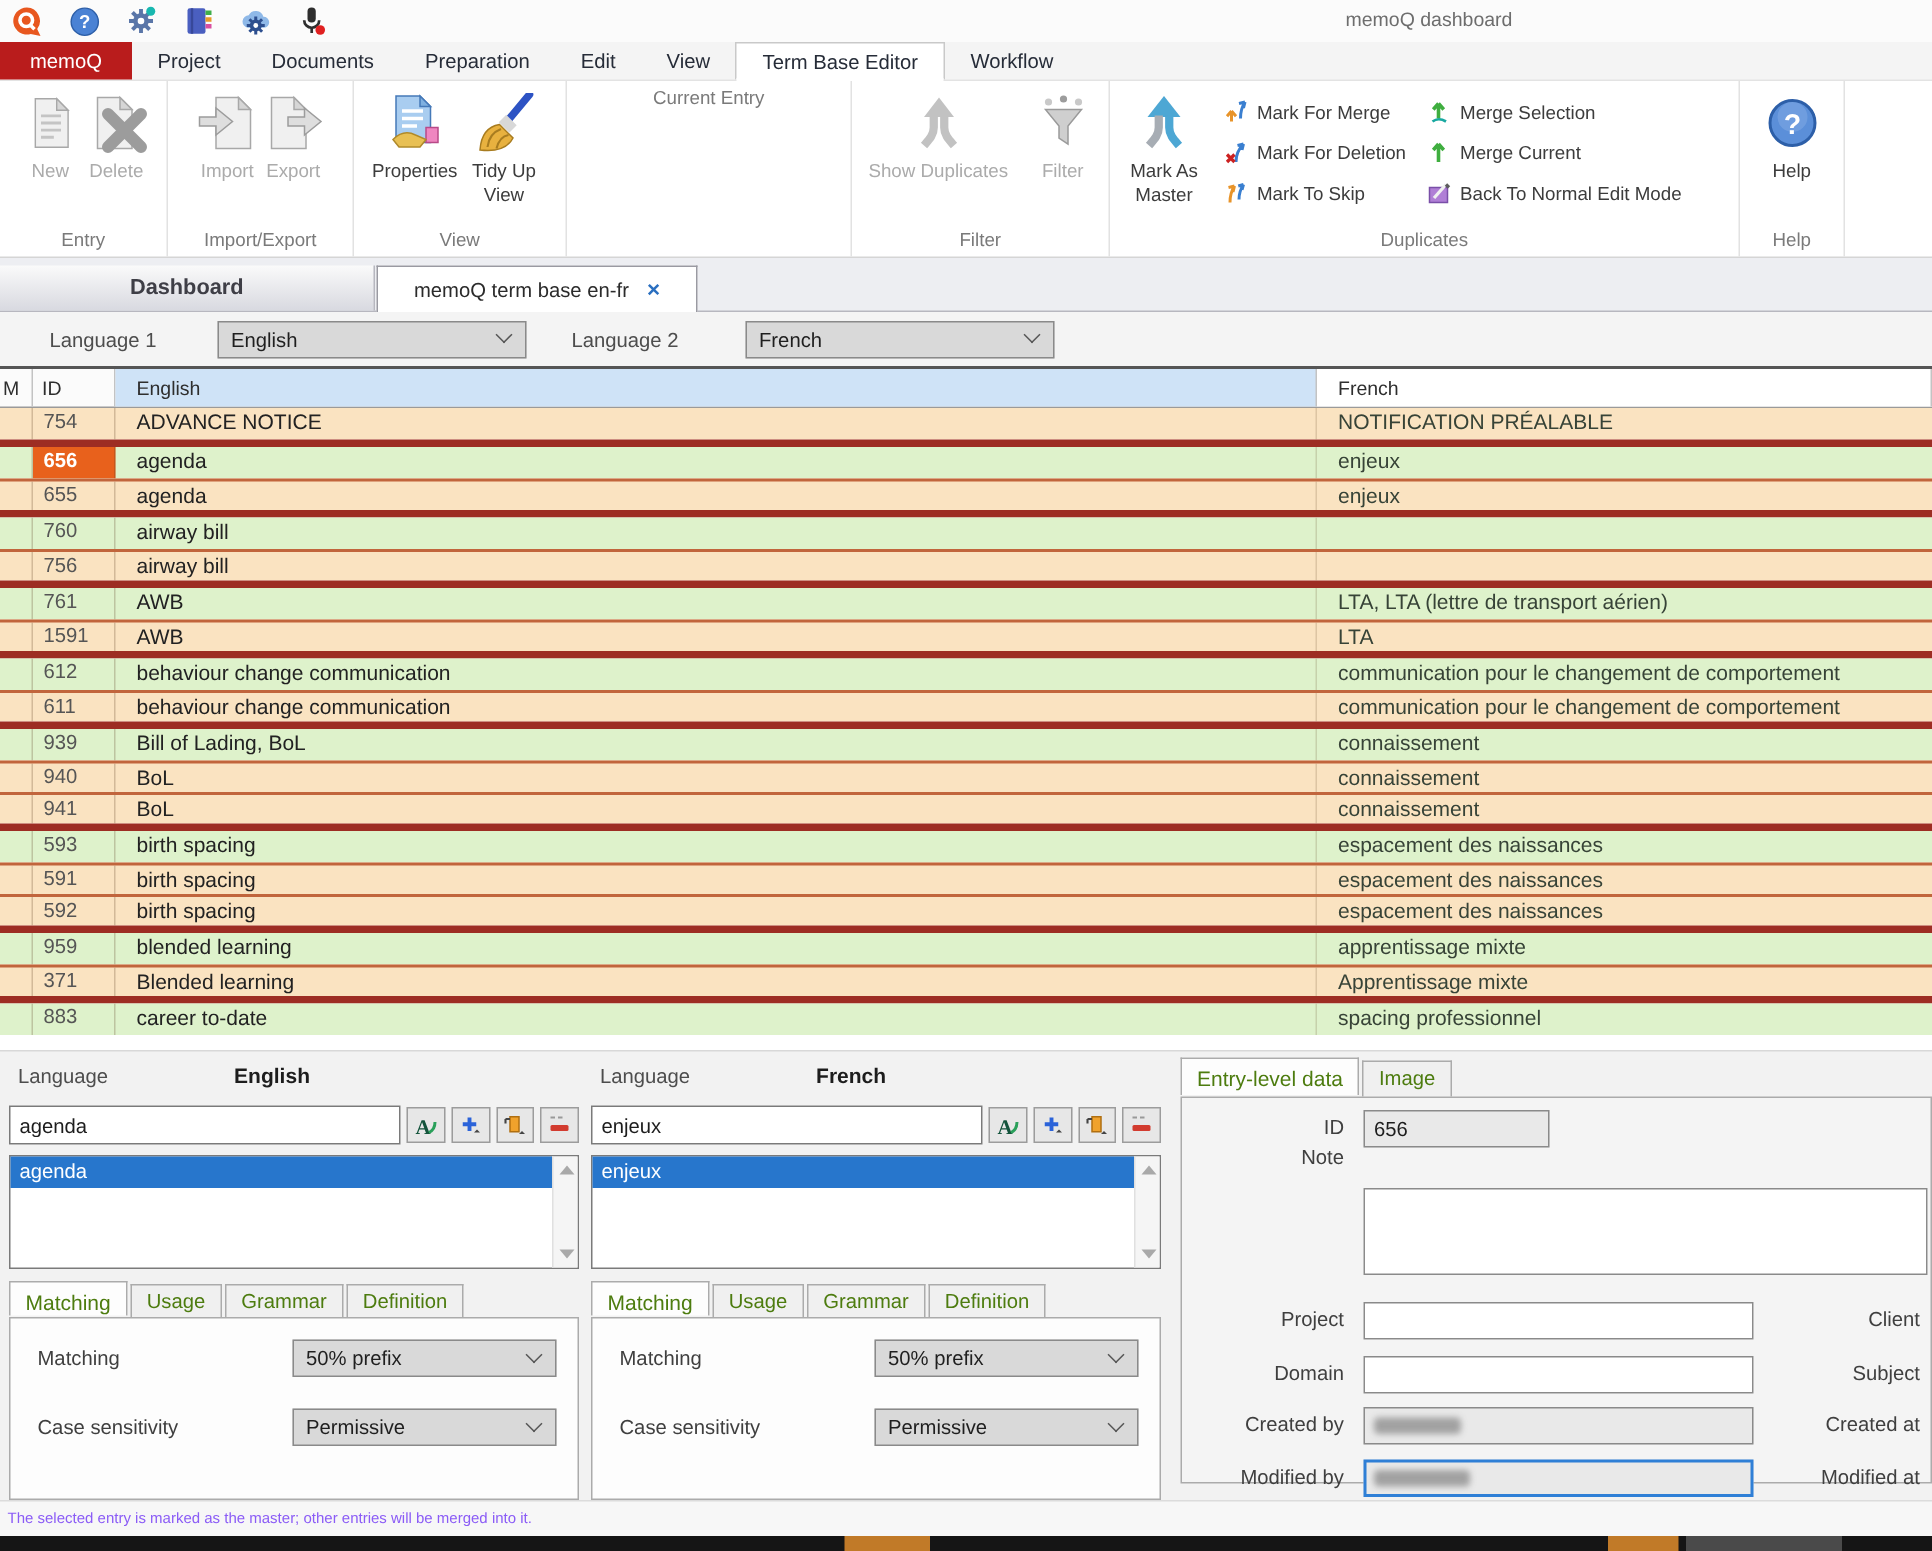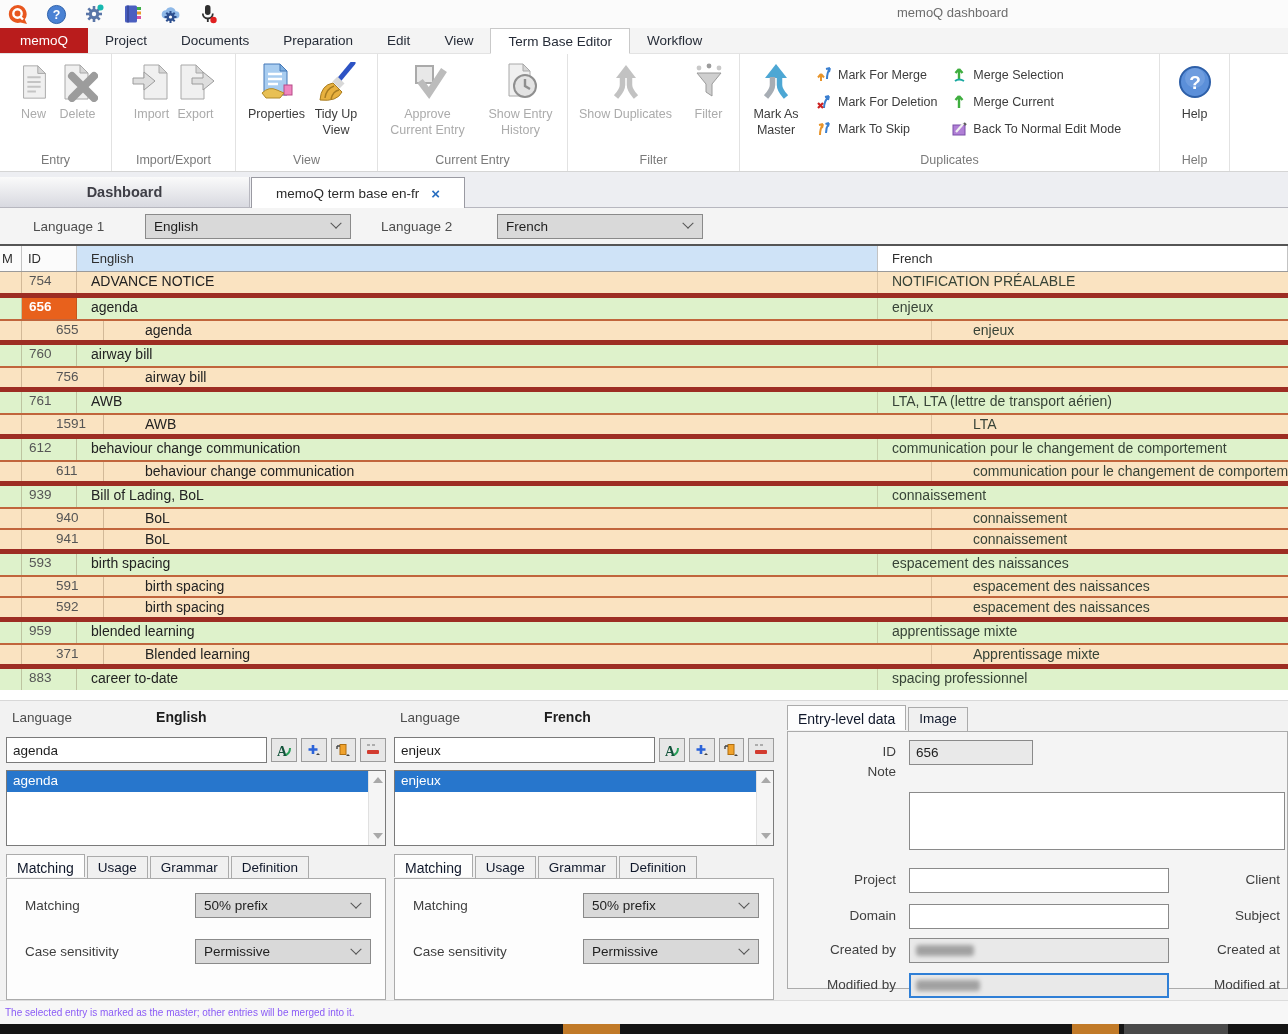--- a/index.html
+++ b/index.html
@@ -71,21 +71,21 @@
   .th-en { width:801px; background:#cfe3f7; padding-left:14px; }
   .th-fr { flex:1; background:#fff; padding-left:14px; }
   .trow { display:flex; height:21px; overflow:hidden; }
   .shade-green { background:#def2cb; }
   .shade-peach { background:#fae3c1; }
   .c-m { width:22px; border-right:1px solid rgba(90,60,30,.25); }
   .c-id { width:55px; padding:1px 7px; color:#555; font-size:13.5px; border-right:1px solid rgba(90,60,30,.25); }
   .c-en { width:801px; padding:1px 14px; font-size:14px; color:#222; border-right:1px solid rgba(90,60,30,.18);
           white-space:nowrap; overflow:hidden; }
   .c-fr { flex:1; padding:1px 14px; font-size:14px; color:#374337; white-space:nowrap; overflow:hidden; }
-  .trow + .trow { border-top:2px solid #c1653c;gap:27px; }
+  .trow + .trow { border-top:2px solid #c1653c; }
   .group-sep { height:5px; background:#9d2d23; }
   .group-sep + .trow { border-top:none; }
   .trow.selected .c-id { background:#e8611c; color:#fff; font-weight:bold; }
 
   
   .bottom { position:absolute; top:700px; left:0; right:0; height:300px; background:#f2f2f2;
             border-top:1px solid #d8d8d8; }
   .editor { position:absolute; top:4px; width:380px; height:290px; }
   .ed-en { left:6px; } .ed-fr { left:394px; }
   .ed-langrow { height:24px; display:flex; align-items:center; }
@@ -99,21 +99,21 @@
   .ed-listbox { margin-top:7px; height:76px; background:#fff; border:1px solid #7a7a7a; position:relative; }
   .ed-listitem { height:21px; background:#2776cc; color:#fff; font-size:13.5px; padding:2px 6px;
                  margin-right:17px; }
   .ed-scroll { position:absolute; right:0; top:0; bottom:0; width:17px; background:#f5f5f5;
                border-left:1px solid #e0e0e0; }
   .tri-up, .tri-dn { position:absolute; left:4px; width:0; height:0; border-left:5px solid transparent;
                      border-right:5px solid transparent; }
   .tri-up { top:6px; border-bottom:6px solid #a9a9a9; }
   .tri-dn { bottom:6px; border-top:6px solid #a9a9a9; }
   .ed-tabs { margin-top:10px; display:flex; height:23px; }
-  .etab { padding:3px 10px; font-size:13.5px; color:#0f172a; background:#f0f0f0; border:1px solid #ababab;
+  .etab { padding:3px 10px; font-size:13.5px; color:#4d7c0f; background:#f0f0f0; border:1px solid #ababab;
           border-bottom:none; margin-right:2px; }
   .etab.active { background:#fdfdfd; font-size:14px; position:relative; z-index:2; top:-2px; padding-top:5px; }
   .ed-tabpanel { border:1px solid #ababab; background:#fdfdfd; height:122px; position:relative; margin-top:-1px; }
   .ed-field { position:absolute; left:18px; right:14px; display:flex; align-items:center;
               justify-content:space-between; }
   .ed-field .flabel { color:#3f3f3f; font-size:13.5px; }
   .dd-small { width:176px; }
 
   
   .entry-panel { position:absolute; left:787px; top:6px; width:501px; height:286px; }
@@ -291,42 +291,20 @@
                 <path d="M9 36q1-9 9-12M15 37q2-8 8-9" stroke="#a87c20" stroke-width="1.4" fill="none"></path>
               </svg>
           </span>
             <span class="rlbl">Tidy Up View</span>
         </div>
       </div>
       <div class="rgroup-label">View</div>
     </div>
 
     <div class="rgroup" style="width:190px">
-      <div class="rgroup-buttons" style="gap:10px">
-        <div class="rbtn disabled" style="width:86px">
-          <span class="ric">
-            <svg width="40" height="40" viewBox="0 0 40 40">
-                <rect x="8" y="4" width="17" height="17" fill="#e8e8e8" stroke="#aaa" stroke-width="2"></rect>
-                <path d="M12 19l9 12L36 8" stroke="#bcbcbc" stroke-width="7" fill="none"></path>
-              </svg>
-          </span>
-            <span class="rlbl">Approve Current Entry</span>
-        </div>
-        <div class="rbtn disabled" style="width:80px">
-          <span class="ric">
-            <svg width="40" height="40" viewBox="0 0 40 40">
-                <path d="M8 2h14l7 7v25H8z" fill="#f0f0f0" stroke="#a8a8a8"></path>
-                <path d="M22 2l7 7h-7z" fill="#d6d6d6" stroke="#a8a8a8"></path>
-                <circle cx="24" cy="24" r="11" fill="#e3e3e3" stroke="#8f8f8f" stroke-width="2"></circle>
-                <path d="M24 17v7l5 3" stroke="#8f8f8f" stroke-width="2.4" fill="none"></path>
-              </svg>
-          </span>
-            <span class="rlbl">Show Entry History</span>
-        </div>
-      </div>
       <div class="rgroup-label">Current Entry</div>
     </div>
 
     <div class="rgroup" style="width:172px">
       <div class="rgroup-buttons" style="gap:14px">
         <div class="rbtn disabled" style="width:96px">
           <span class="ric">
             <svg width="40" height="40" viewBox="0 0 40 40">
                 <path d="M20 3l10 13H10z" fill="#c2c2c2"></path>
                 <path d="M16.5 15v8c0 5-3 8-6.5 12M23.5 15v8c0 5 3 8 6.5 12" stroke="#c2c2c2" stroke-width="5.5" fill="none"></path>

